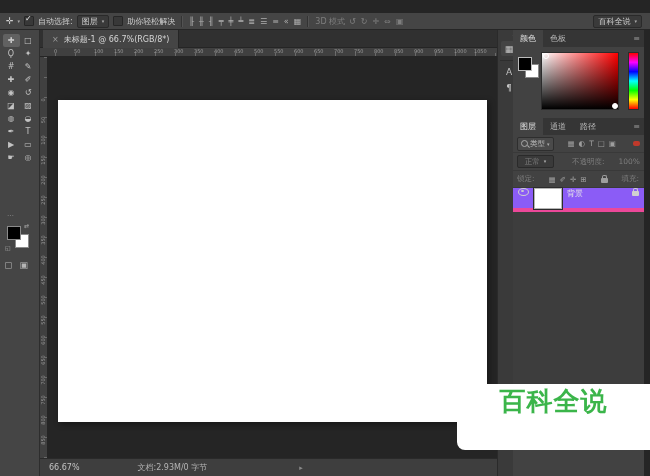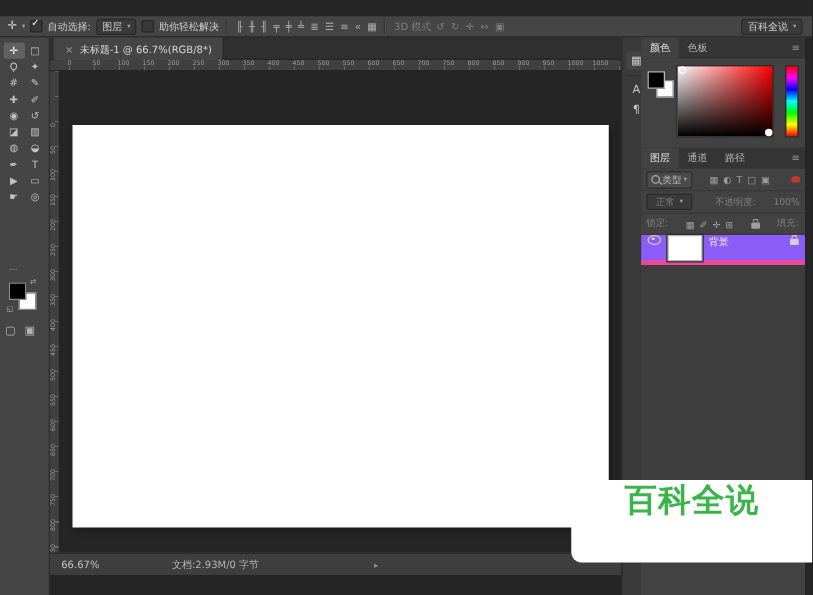--- a/index.html
+++ b/index.html
@@ -47,21 +47,21 @@
   .hruler{position:absolute;left:0;top:18px;width:457px;height:9px;background:#404040;border-bottom:1px solid #252525;box-sizing:border-box;}
   .hruler::after{content:"";position:absolute;left:15px;right:0;bottom:0;height:3px;
                  background:repeating-linear-gradient(90deg,#6a6a6a 0 1px,transparent 1px 20px);}
   .rlabel{position:absolute;top:0;font-size:5px;color:#9b9b9b;}
   .viewport{position:absolute;left:0;top:27px;width:457px;height:401px;background:#252525;}
   .vruler{position:absolute;left:0;top:0;width:8px;height:100%;background:#404040;border-right:1px solid #252525;box-sizing:border-box;}
   .vruler::after{content:"";position:absolute;top:0;bottom:0;right:0;width:3px;
                  background:repeating-linear-gradient(180deg,#6a6a6a 0 1px,transparent 1px 20px);}
   .vlabel{position:absolute;left:-3px;width:12px;text-align:center;font-size:5px;color:#9b9b9b;transform:rotate(-90deg);}
   .canvas{position:absolute;left:18px;top:43px;width:429px;height:322px;background:#ffffff;box-shadow:2px 2px 6px rgba(0,0,0,.4);}
-  .statusbar{position:absolute;left:0;bottom:16px;width:457px;height:18px;background:#3e3e3e;border-top:1px solid #2a2a2a;
+  .statusbar{position:absolute;left:0;bottom:0;width:457px;height:18px;background:#3e3e3e;border-top:1px solid #2a2a2a;
              display:flex;align-items:center;font-size:8px;color:#c3c3c3;box-sizing:border-box;}
   .sb-zoom{margin-left:9px;}
   .sb-doc{margin-left:58px;color:#b5b5b5;}
   .sb-chev{margin-left:92px;color:#8a8a8a;font-size:7px;}
 
   
   .iconstrip{left:497px;top:30px;width:22px;height:446px;background:#3a3a3a;border-left:1px solid #2a2a2a;box-sizing:border-box;}
   .collapsearr{position:absolute;top:1px;right:3px;font-size:6px;color:#9a9a9a;}
   .stripicon{position:absolute;left:3px;width:16px;height:15px;display:flex;align-items:center;justify-content:center;
              font-size:9px;color:#c5c5c5;background:#444;border-radius:2px;}

